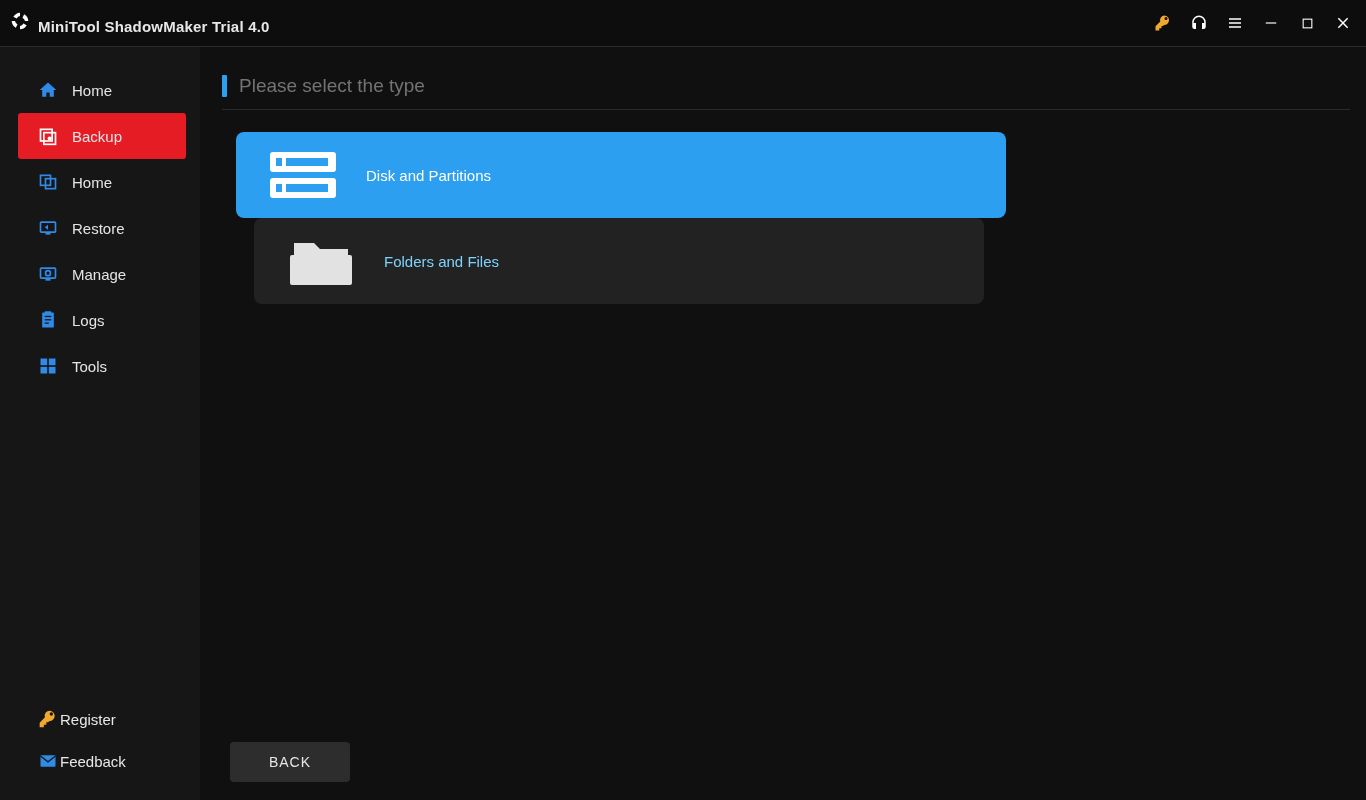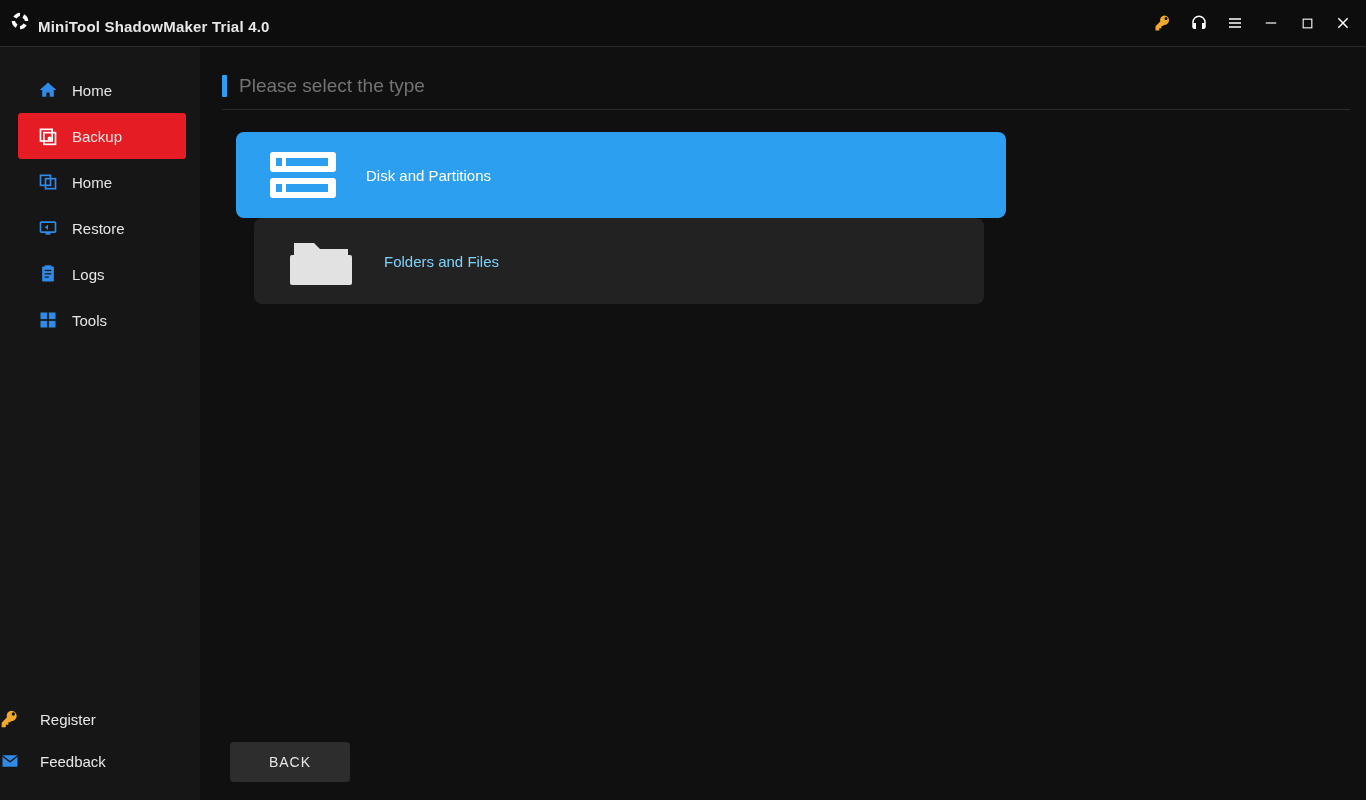--- a/index.html
+++ b/index.html
@@ -90,21 +90,22 @@
     display: flex; align-items: center; justify-content: center;
     color: #2f8ae8;
   }
   .nav-item.active .nav-icon { color: #ffffff; }
 
   .sidebar-spacer { flex: 1; }
   .foot-item {
     height: 42px;
     display: flex;
     align-items: center;
-    gap: 20px;
+    gap: 2px;
+    padding-left: 38px;
     font-size: 15px;
     cursor: pointer;
   }
   .foot-icon { width: 20px; height: 20px; display:flex; align-items:center; justify-content:center; }
 
   
   .main {
     flex: 1;
     background: #101010;
     padding: 28px 16px 16px 22px;
@@ -258,20 +259,30 @@
           <span class="nav-icon">
             <svg width="20" height="20" viewBox="0 0 24 24">
                 <rect x="3" y="5" width="18" height="12" rx="1" fill="none" stroke="currentColor" stroke-width="2"></rect>
                 <path fill="currentColor" d="M12 8l-4 3 4 3z"></path>
                 <rect x="9" y="18" width="6" height="2" fill="currentColor"></rect>
               </svg>
           </span>
           <span>Restore</span>
         </div>
 
+        <div class="nav-item">
+          <span class="nav-icon">
+            <svg width="20" height="20" viewBox="0 0 24 24">
+                <rect x="3" y="5" width="18" height="12" rx="1" fill="none" stroke="currentColor" stroke-width="2"></rect>
+                <circle cx="12" cy="11" r="3" fill="none" stroke="currentColor" stroke-width="2"></circle>
+                <rect x="9" y="18" width="6" height="2" fill="currentColor"></rect>
+              </svg>
+          </span>
+          <span>Manage</span>
+        </div>
 
         <div class="nav-item">
           <span class="nav-icon">
             <svg width="20" height="20" viewBox="0 0 24 24">
                 <rect x="5" y="3" width="14" height="18" rx="1" fill="currentColor"></rect>
                 <rect x="8" y="7" width="8" height="1.5" fill="#161616"></rect>
                 <rect x="8" y="11" width="8" height="1.5" fill="#161616"></rect>
                 <rect x="8" y="15" width="5" height="1.5" fill="#161616"></rect>
                 <rect x="8" y="1.5" width="8" height="3" rx="1" fill="currentColor"></rect>
               </svg>

